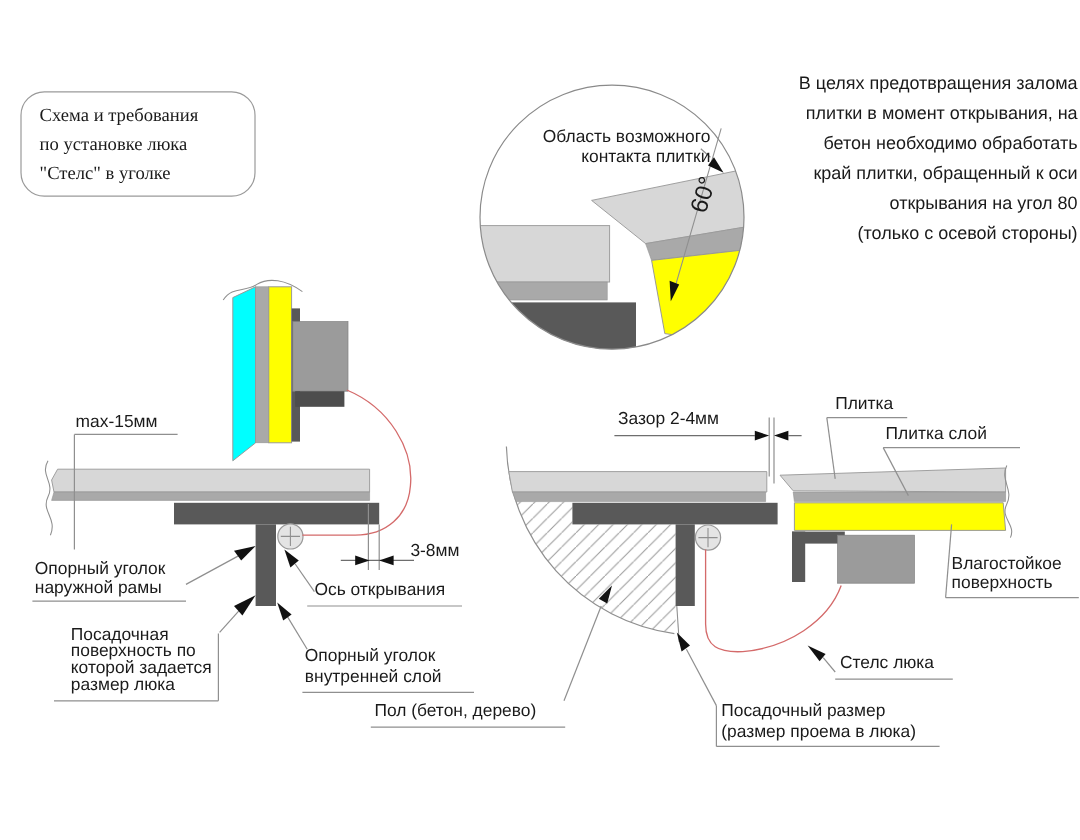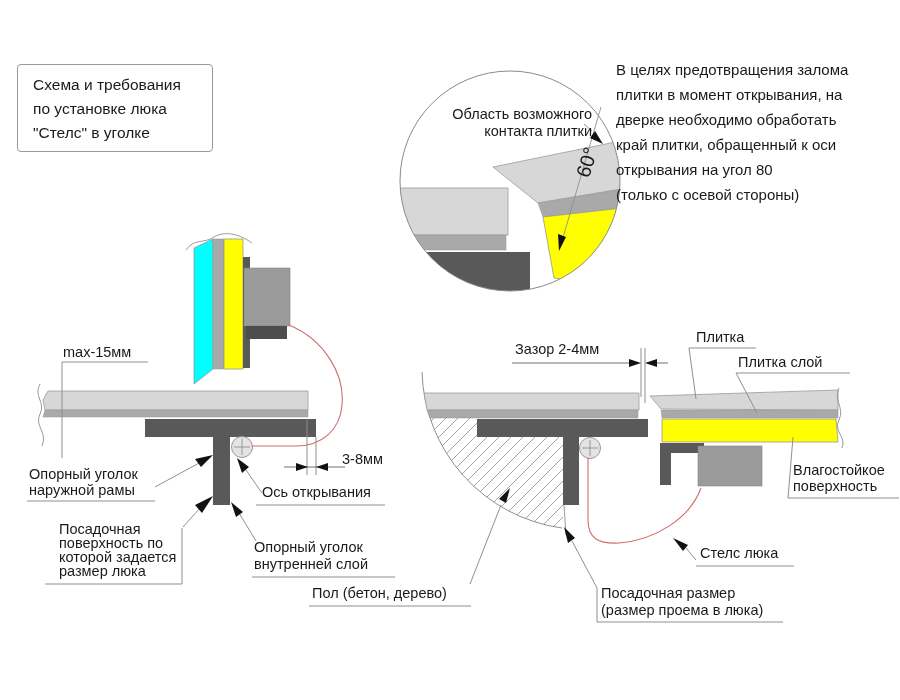--- a/index.html
+++ b/index.html
@@ -3,24 +3,24 @@
 <meta charset="utf-8">
 <style>
   html,body{margin:0;padding:0;background:#fff;}
   #stage{position:relative;width:900px;height:700px;background:#fff;overflow:hidden;
          font-family:"Liberation Sans",sans-serif;color:#1a1a1a;}
   #draw{position:absolute;left:0;top:0;}
   .lbl{position:absolute;font-size:14.5px;line-height:16px;white-space:nowrap;z-index:2;}
   .lbl div{white-space:nowrap;}
   .lh14 div{line-height:14px;margin-left:12px;}
   .lh17 div{line-height:17px;}
-  #title-box{position:absolute;left:17px;top:64px;width:194px;height:86px;
-             border:1px solid #9a9a9a;border-radius:4px;z-index:2;}
+  #title-box{position:absolute;left:17px;top:76px;width:194px;height:86px;
+             border:1px solid #9a9a9a;border-radius:20px;z-index:2;font-family:Liberation Serif, serif;}
   #title-box .inner{position:absolute;left:15px;top:8px;font-size:15.5px;line-height:24px;}
-  #note{position:absolute;left:616px;top:57px;width:282px;text-align:left;
+  #note{position:absolute;left:616px;top:57px;width:282px;text-align:right;
         font-size:15px;line-height:25px;z-index:2;}
   #contact-label{left:420px;top:106px;width:172px;text-align:right;font-size:14.5px;}
   #contact-label div{line-height:17px;}
   #angle-60{position:absolute;left:572px;top:151px;font-size:20px;z-index:2;
             transform:rotate(-73deg);transform-origin:center center;}
   
   .tile{fill:#d7d7d7;stroke:#9c9c9c;stroke-width:0.8;}
   .adh{fill:#a9a9a9;stroke:#949494;stroke-width:0.5;}
   .dark{fill:#595959;}
   .blk{fill:#9b9b9b;stroke:#828282;stroke-width:0.6;}
@@ -152,21 +152,21 @@
     <div class="inner">
       <div>Схема и требования</div>
       <div>по установке люка</div>
       <div>"Стелс" в уголке</div>
     </div>
   </div>
 
   <div id="note">
     <div>В целях предотвращения залома</div>
     <div>плитки в момент открывания, на</div>
-    <div>дверке необходимо обработать</div>
+    <div>бетон необходимо обработать</div>
     <div>край плитки, обращенный к оси</div>
     <div>открывания на угол 80</div>
     <div>(только с осевой стороны)</div>
   </div>
 
   <div class="lbl" id="contact-label">
     <div>Область возможного</div>
     <div>контакта плитки</div>
   </div>
 
@@ -204,17 +204,17 @@
   <div class="lbl" style="left:793px;top:462px">
     <div>Влагостойкое</div>
     <div>поверхность</div>
   </div>
 
   <div class="lbl" style="left:700px;top:545px">Стелс люка</div>
 
   <div class="lbl" style="left:312px;top:585px">Пол (бетон, дерево)</div>
 
   <div class="lbl lh17" style="left:601px;top:585px">
-    <div>Посадочная размер</div>
+    <div>Посадочный размер</div>
     <div>(размер проема в люка)</div>
   </div>
 
 </div>
 
 </body></html>

